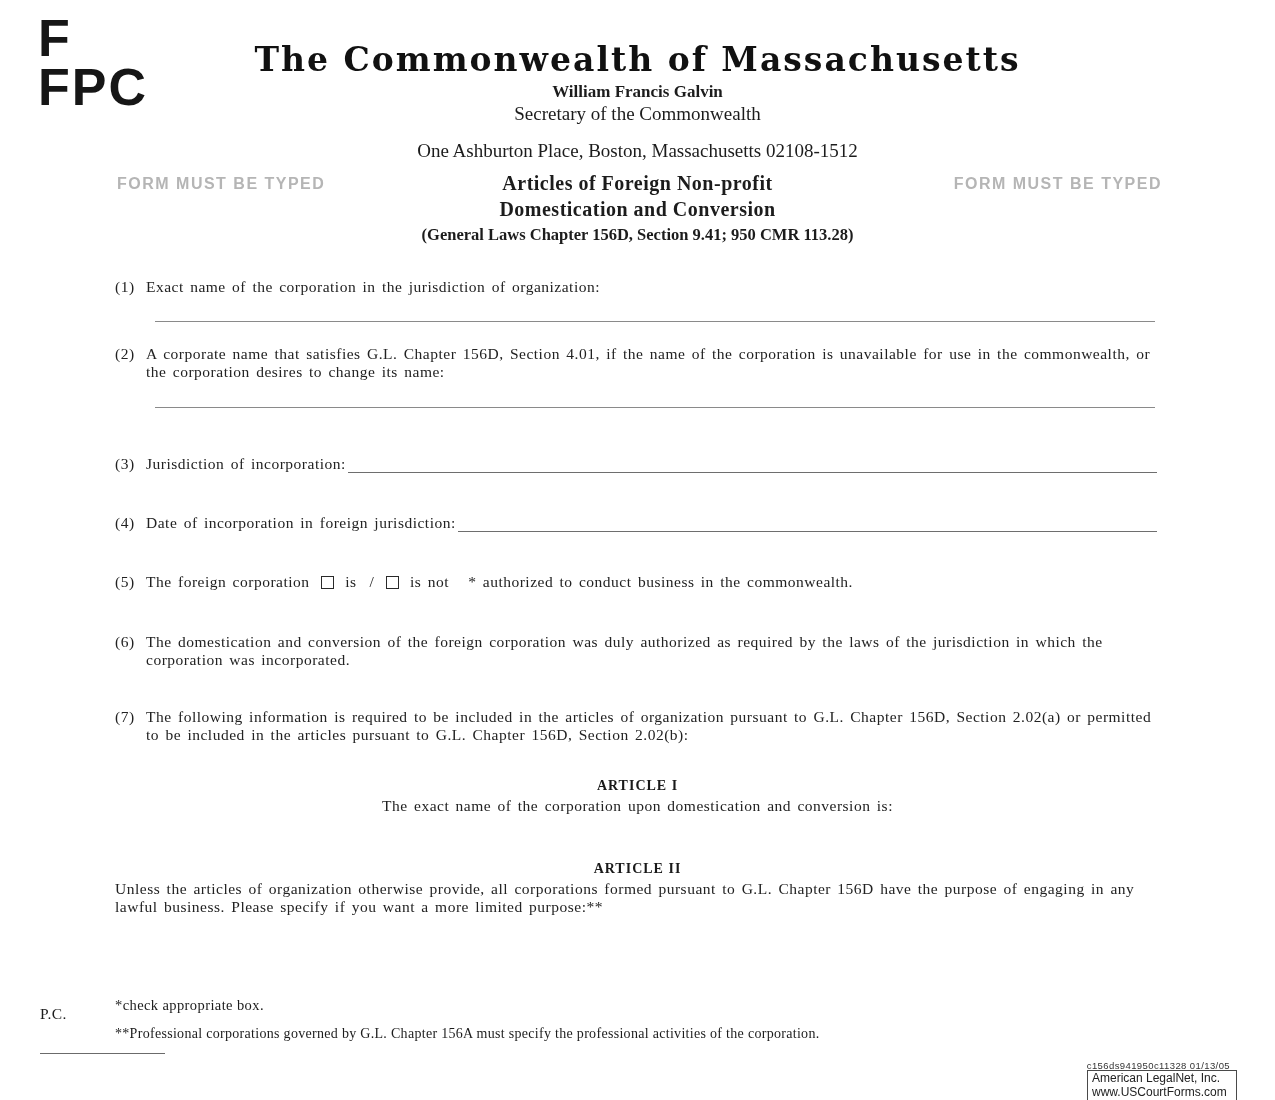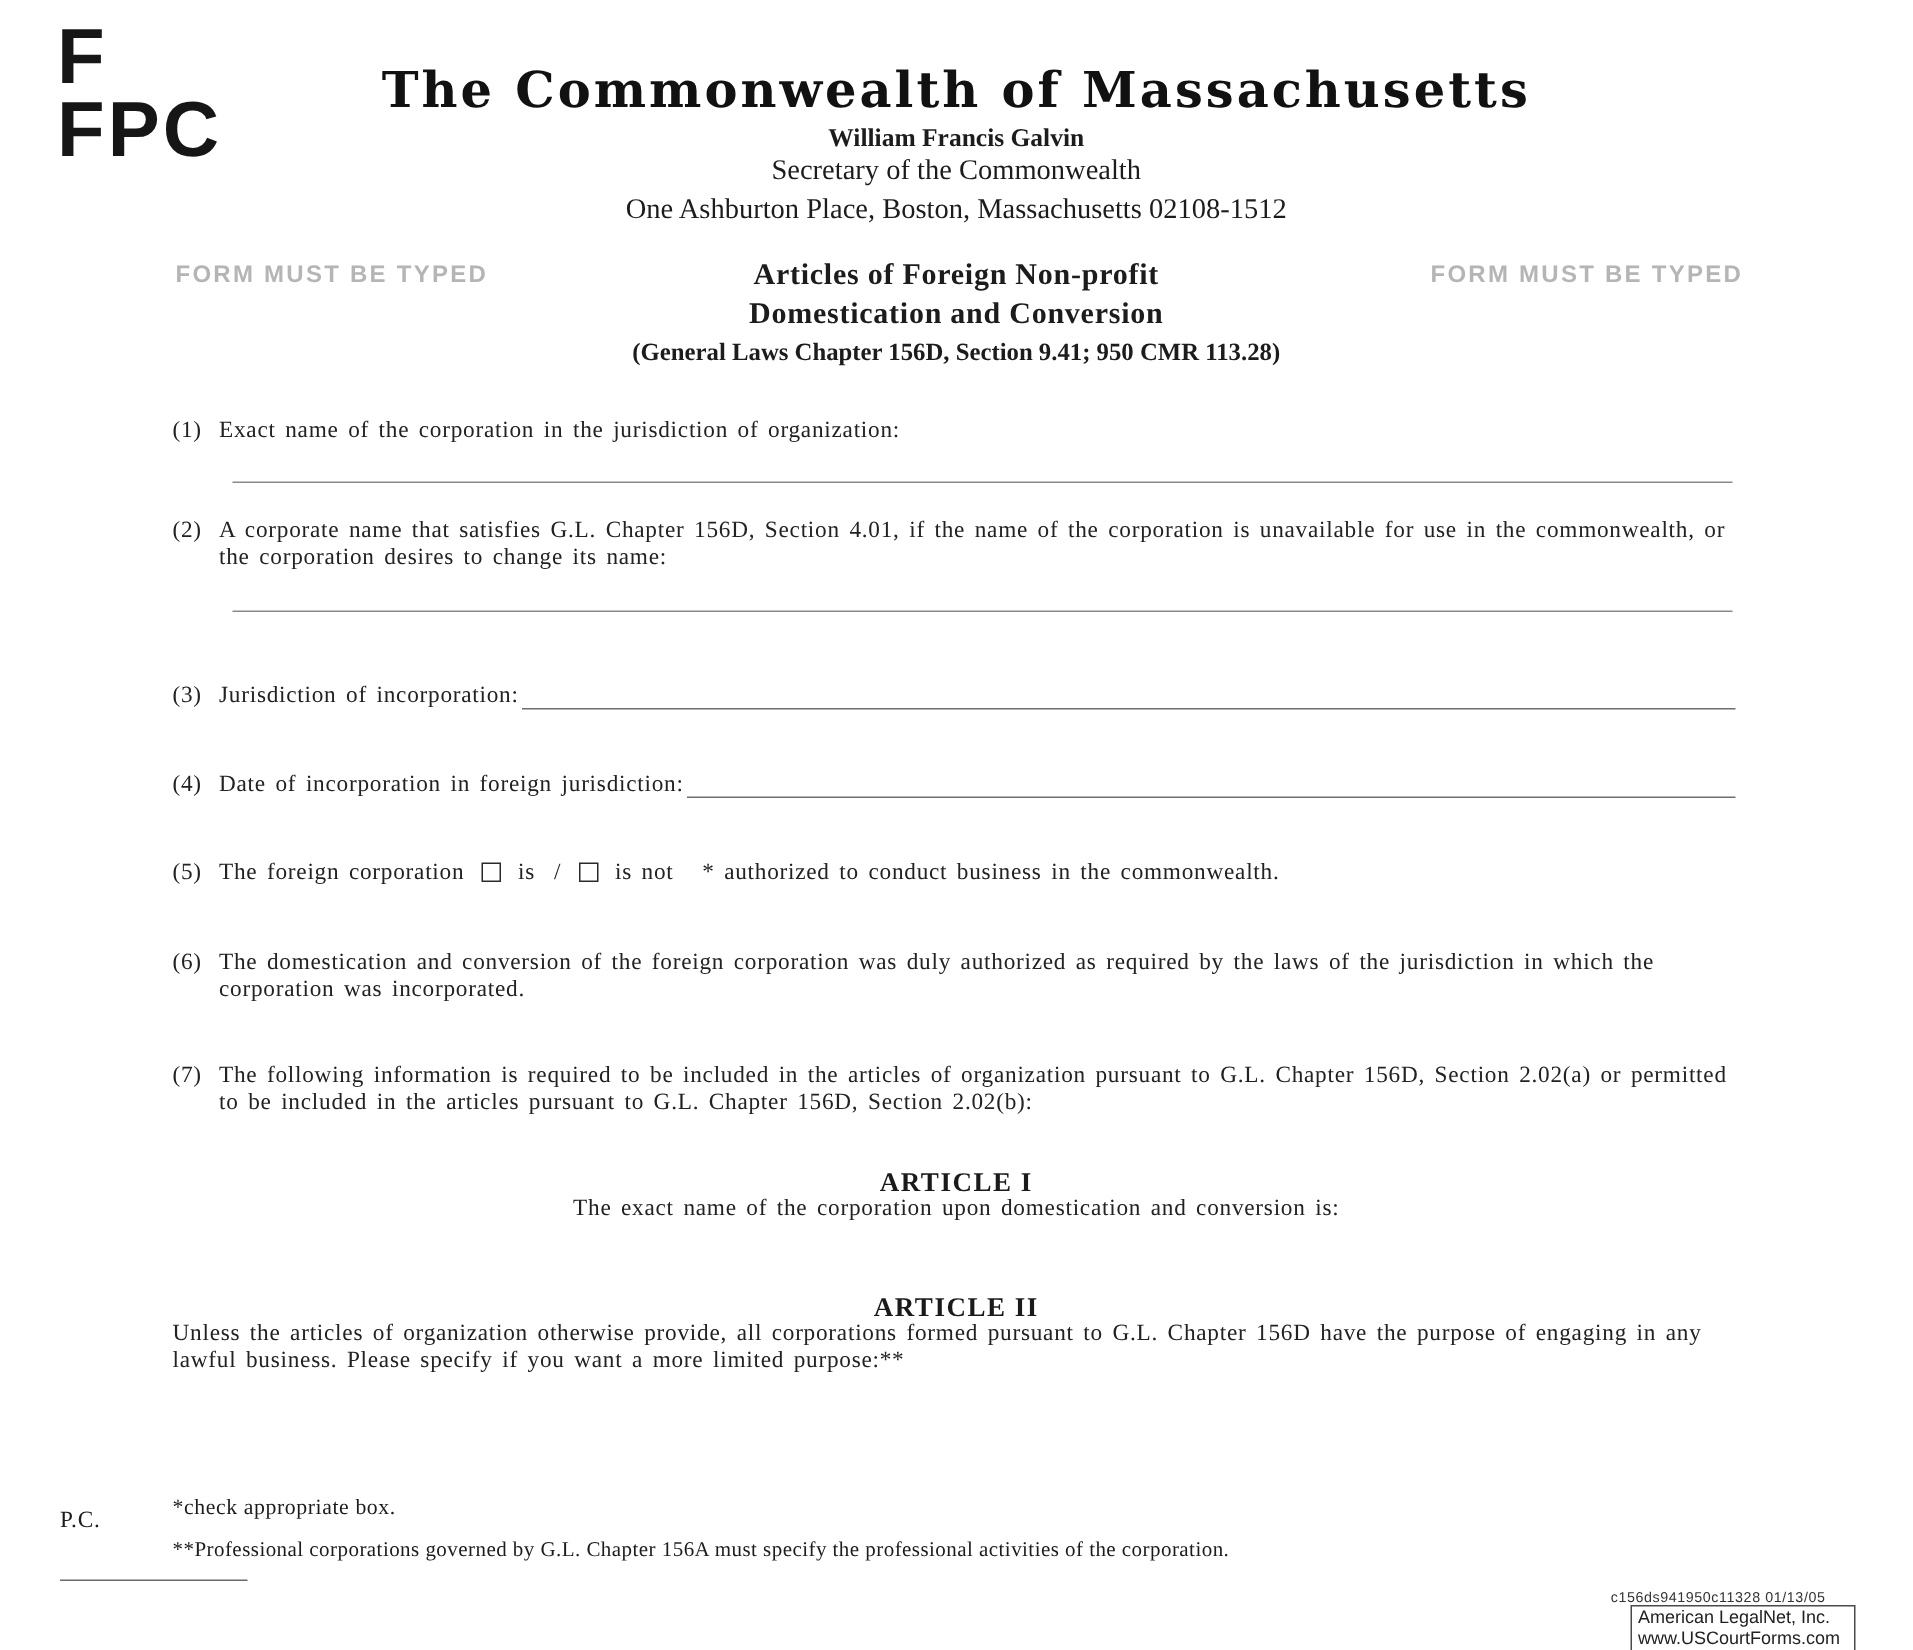--- a/index.html
+++ b/index.html
@@ -22,21 +22,21 @@
   }
 
   
   .masthead { position:absolute; left:0; top:40px; width:100%; text-align:center; }
   .commonwealth {
     font-family:"DejaVu Serif", serif;
     font-weight:bold; font-size:33px; letter-spacing:2px; color:#111;
   }
   .secretary-name { font-weight:bold; font-size:17px; margin-top:3px; }
   .secretary-title { font-size:19px; margin-top:1px; }
-  .address { font-size:19px; margin-top:4px; }
+  .address { font-size:19px; margin-top:15px; }
 
   
   .notice {
     position:absolute; top:175px;
     font-family:"Liberation Sans", sans-serif;
     font-weight:bold; font-size:16px; letter-spacing:1.5px;
     color:#b5b5b5; white-space:nowrap;
   }
   .notice.left { left:117px; }
   .notice.right { right:113px; }
@@ -62,42 +62,42 @@
   }
   .checkbox {
     display:inline-block; width:13px; height:13px;
     border:1.6px solid #2a2a2a; vertical-align:-2px; margin:0 5px;
     background:#fff;
   }
 
   
   .article-heading {
     position:absolute; left:0; width:100%; text-align:center;
-    font-weight:bold; font-size:18px; letter-spacing:1px; color:#1a1a1a;
+    font-weight:bold; font-size:14px; letter-spacing:1px; color:#1a1a1a;
   }
   .article-body-center {
     position:absolute; left:0; width:100%; text-align:center;
     font-size:15.5px; letter-spacing:0.5px; word-spacing:2px; color:#222;
   }
   .article-body-left {
     position:absolute; left:115px; width:1044px;
     font-size:15.5px; line-height:1.18; letter-spacing:0.5px; word-spacing:2px; color:#222;
   }
 
   
   .footnote1 { position:absolute; left:115px; top:997px; font-size:14.5px; letter-spacing:0.4px; }
   .footnote2 { position:absolute; left:115px; top:1014px; font-size:14px; letter-spacing:0.3px;margin-top:12px; }
 
   
   .pc-line { position:absolute; left:40px; top:1053px; width:125px; height:0; border-top:1.6px solid #6b6b6b; }
   .pc-label { position:absolute; left:40px; top:1005px; font-size:15.5px; letter-spacing:0.5px; }
 
   
   .doc-code {
-    position:absolute; right:58px; top:1060px;
+    position:absolute; right:45px; top:1060px;
     font-family:"Liberation Sans", sans-serif;
     font-size:9.5px; letter-spacing:0.4px; color:#333;
   }
   .vendor-box {
     position:absolute; right:38px; top:1070px;
     width:150px; border:1.2px solid #4a4a4a;
     font-family:"Liberation Sans", sans-serif;
     font-size:12px; line-height:1.15; color:#222;
     padding:1px 4px 2px 4px; background:#fff;
   }

